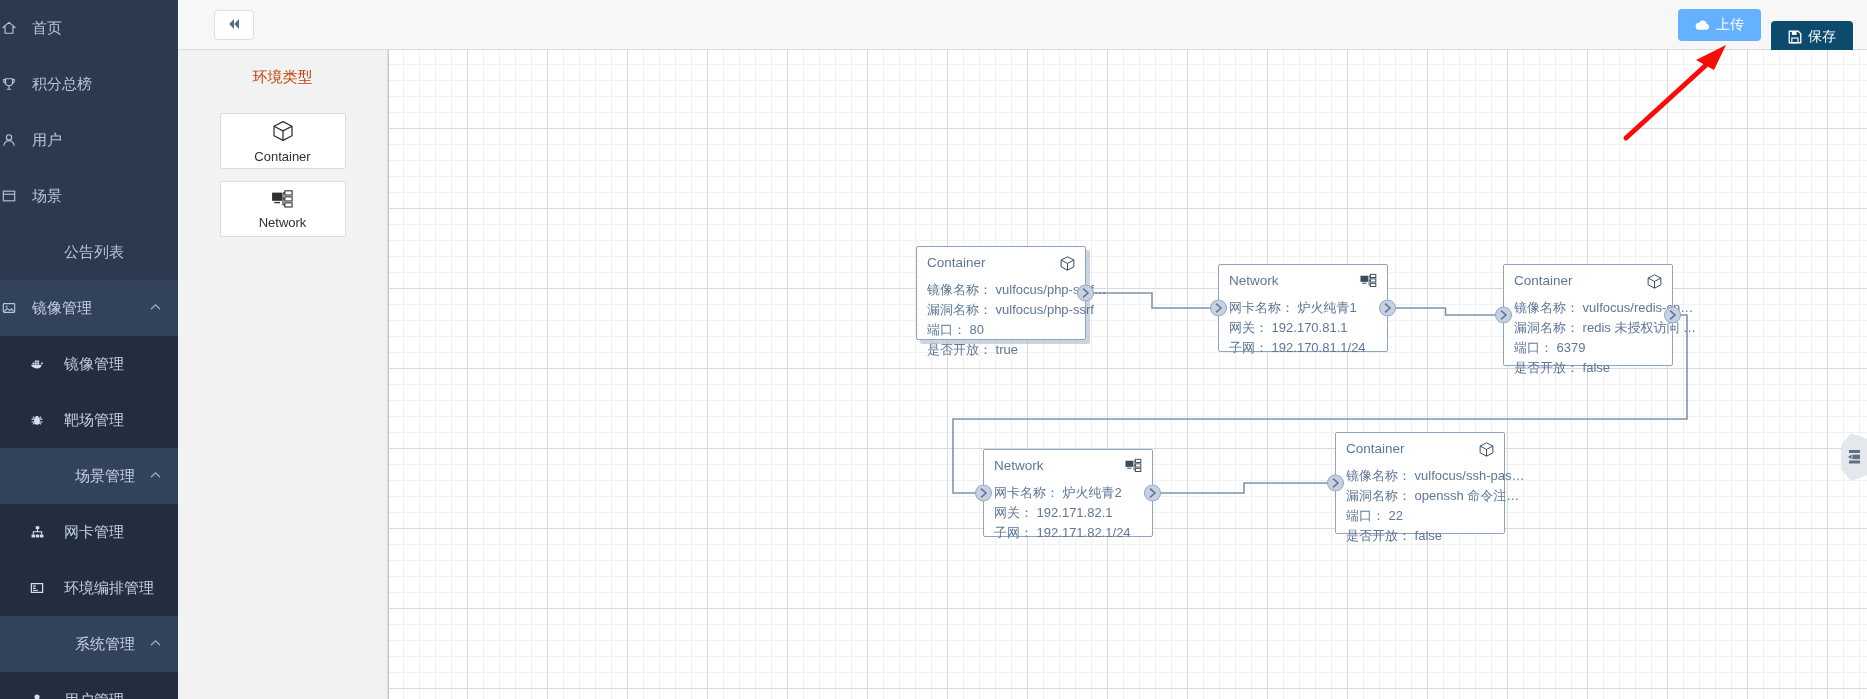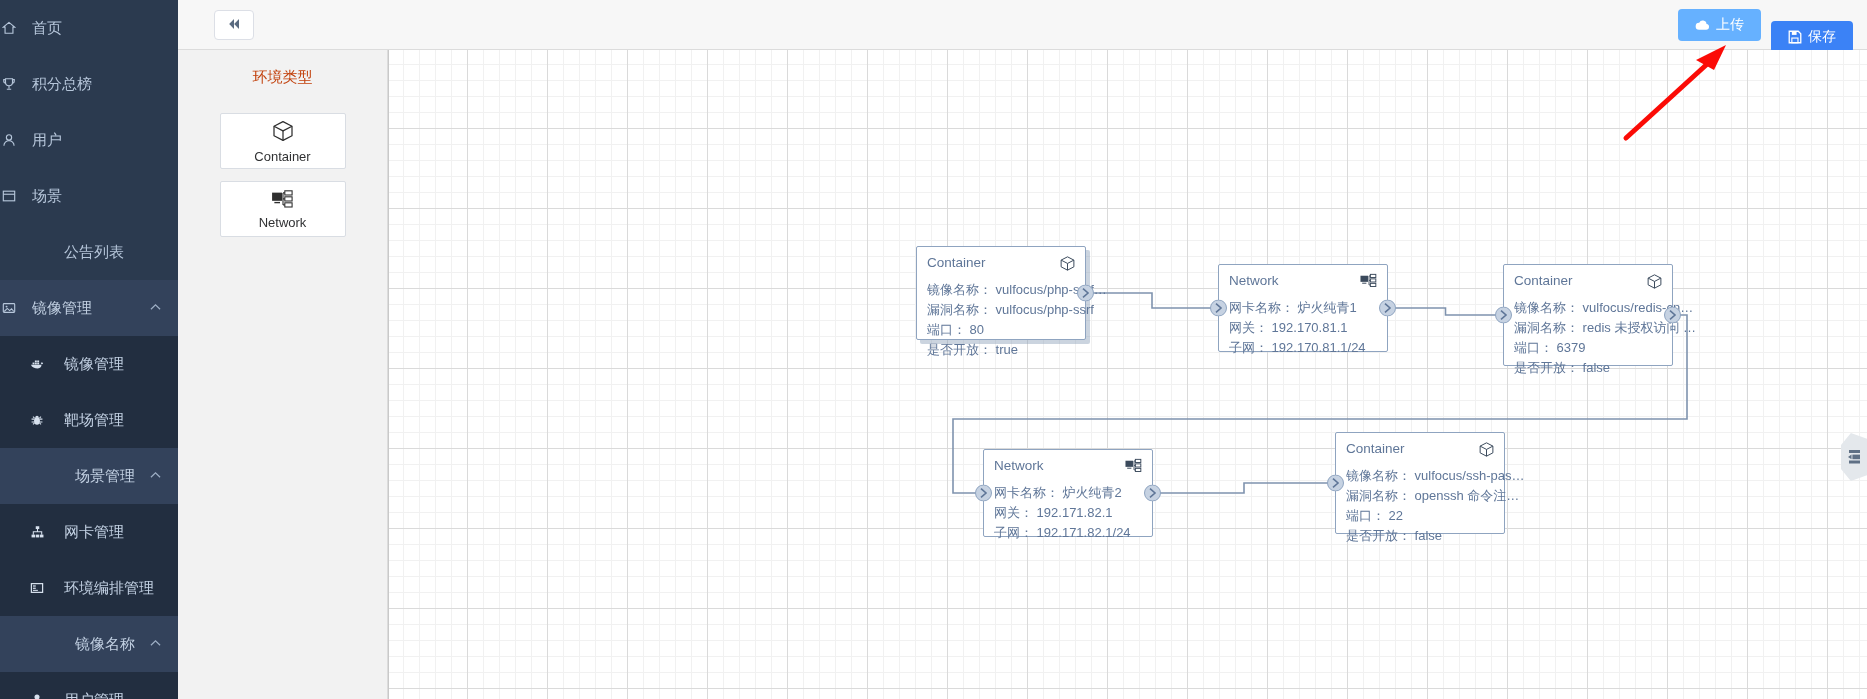--- a/index.html
+++ b/index.html
@@ -88,21 +88,21 @@
     border: none;
     color: #fff;
     font-size: 14px;
     padding: 0 17px;
     display: flex; align-items: center; gap: 6px;
     cursor: pointer;
     font-family: "Liberation Sans", sans-serif;
     white-space: nowrap;
   }
   .btn-upload { background: #66b1ff; }
-  .btn-save   { background: #3b82f6; margin-top: 24px; }
+  .btn-save   { background: #0c4a6e; margin-top: 24px; }
   .btn svg { display:block; }
 
   .body-row { display: flex; height: 649px; }
 
   .palette {
     width: 210px; flex: 0 0 210px;
     background: #f2f2f2;
     border-right: 1px solid #dcdcdc;
     padding-top: 10px;
   }
@@ -304,21 +304,21 @@
           <svg width="14" height="14" viewBox="0 0 16 16">
             <rect x="1.6" y="3" width="12.8" height="10" fill="none" stroke="currentColor" stroke-width="1.4"></rect>
             <rect x="3.4" y="5" width="3.2" height="1.4" fill="currentColor"></rect>
             <rect x="3.4" y="7.6" width="3.2" height="1.4" fill="currentColor"></rect>
             <rect x="3.4" y="10.1" width="5.6" height="1.2" fill="currentColor"></rect>
           </svg>
         </span>
         <span class="nav-label">环境编排管理</span>
       </div>
       <div class="nav-item group">
-        <span class="nav-label">镜像名称</span>
+        <span class="nav-label">系统管理</span>
         <span class="chev">
           <svg width="11" height="8" viewBox="0 0 12 8">
             <path d="M1 6.4 6 1.6l5 4.8" fill="none" stroke="#9fb0c6" stroke-width="1.3"></path>
           </svg>
         </span>
       </div>
       <div class="nav-item sub">
         <span class="nav-ico">
           <svg width="14" height="14" viewBox="0 0 16 16">
             <circle cx="8" cy="4.6" r="2.9" fill="currentColor"></circle>

